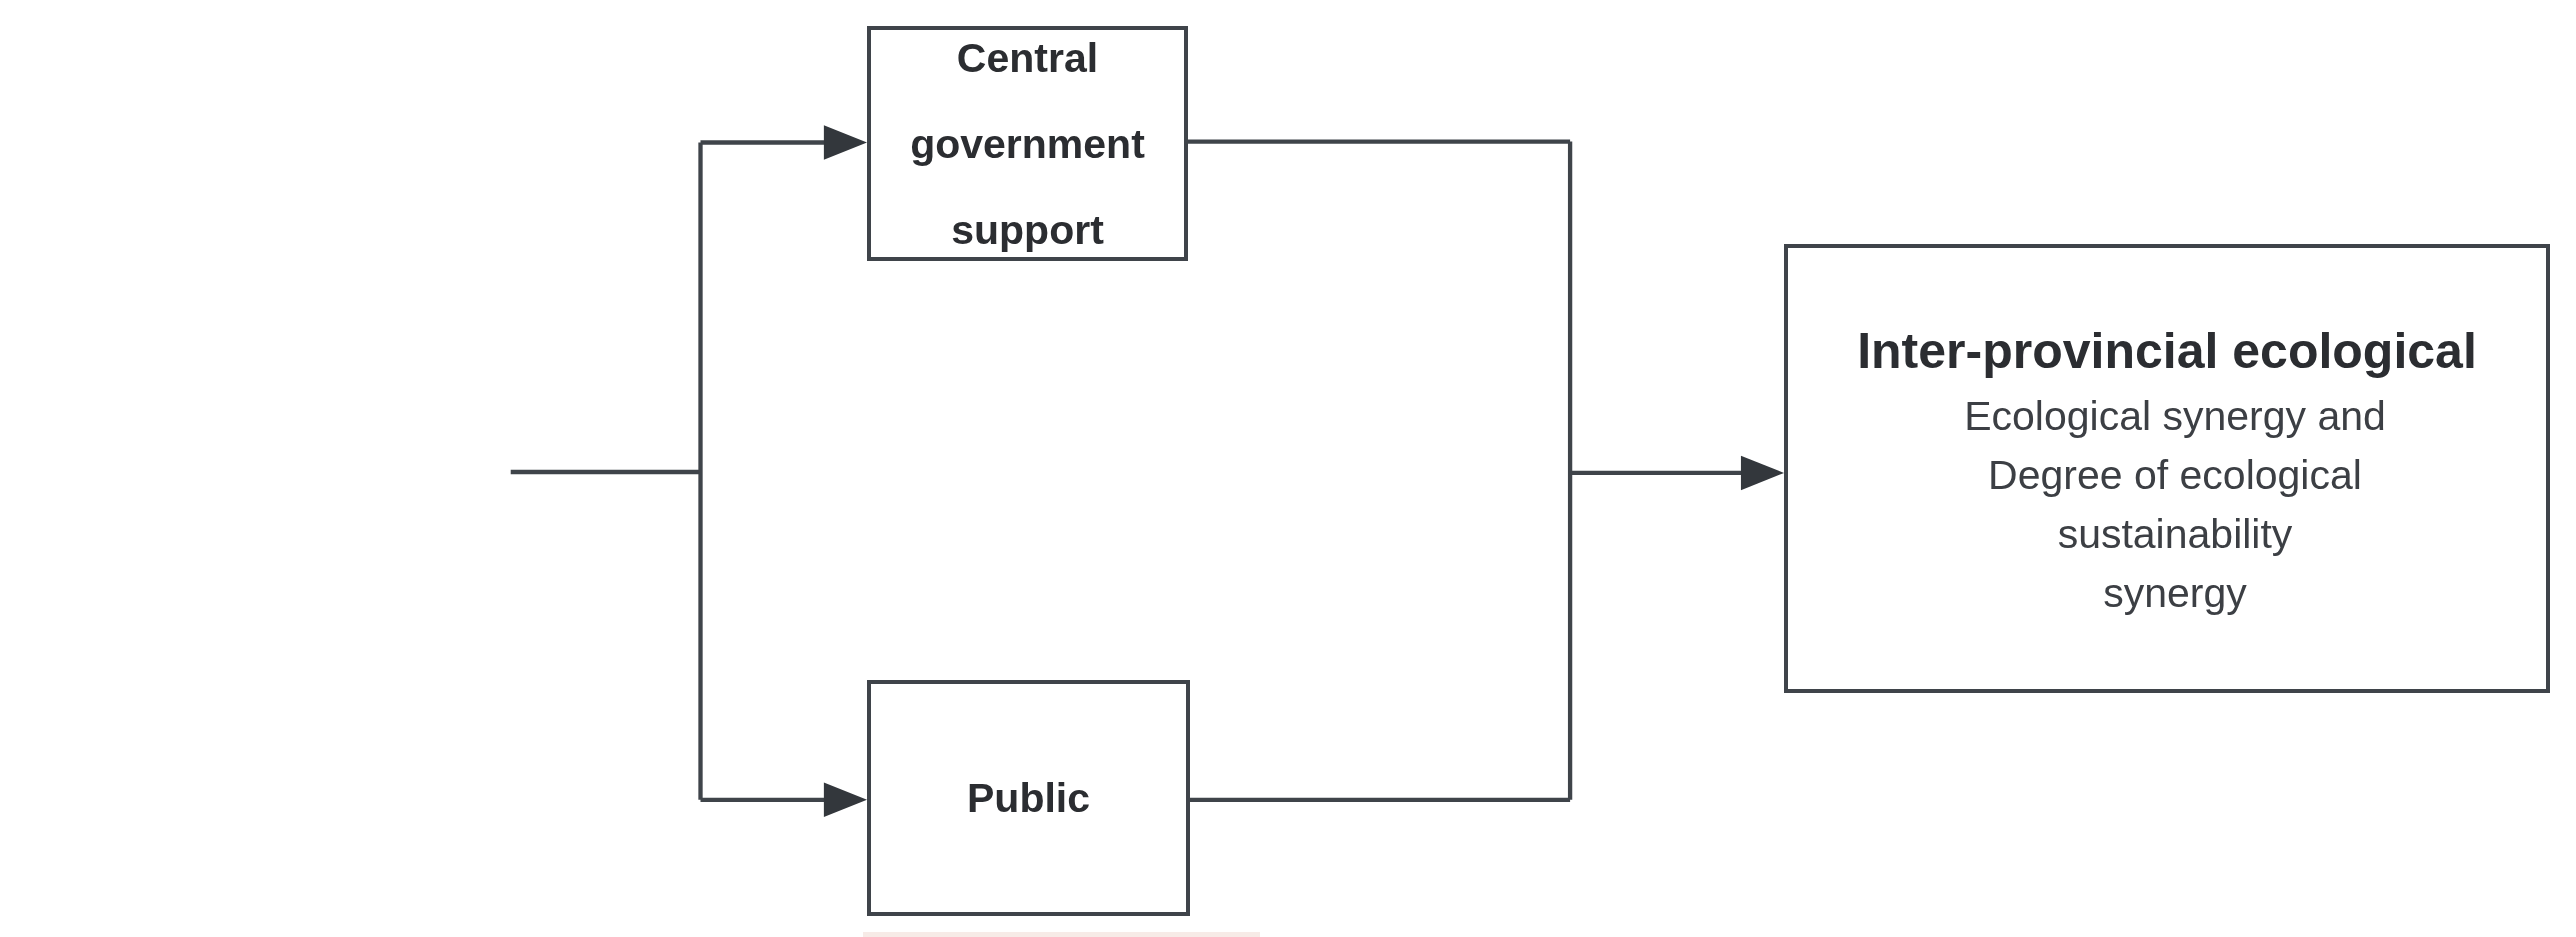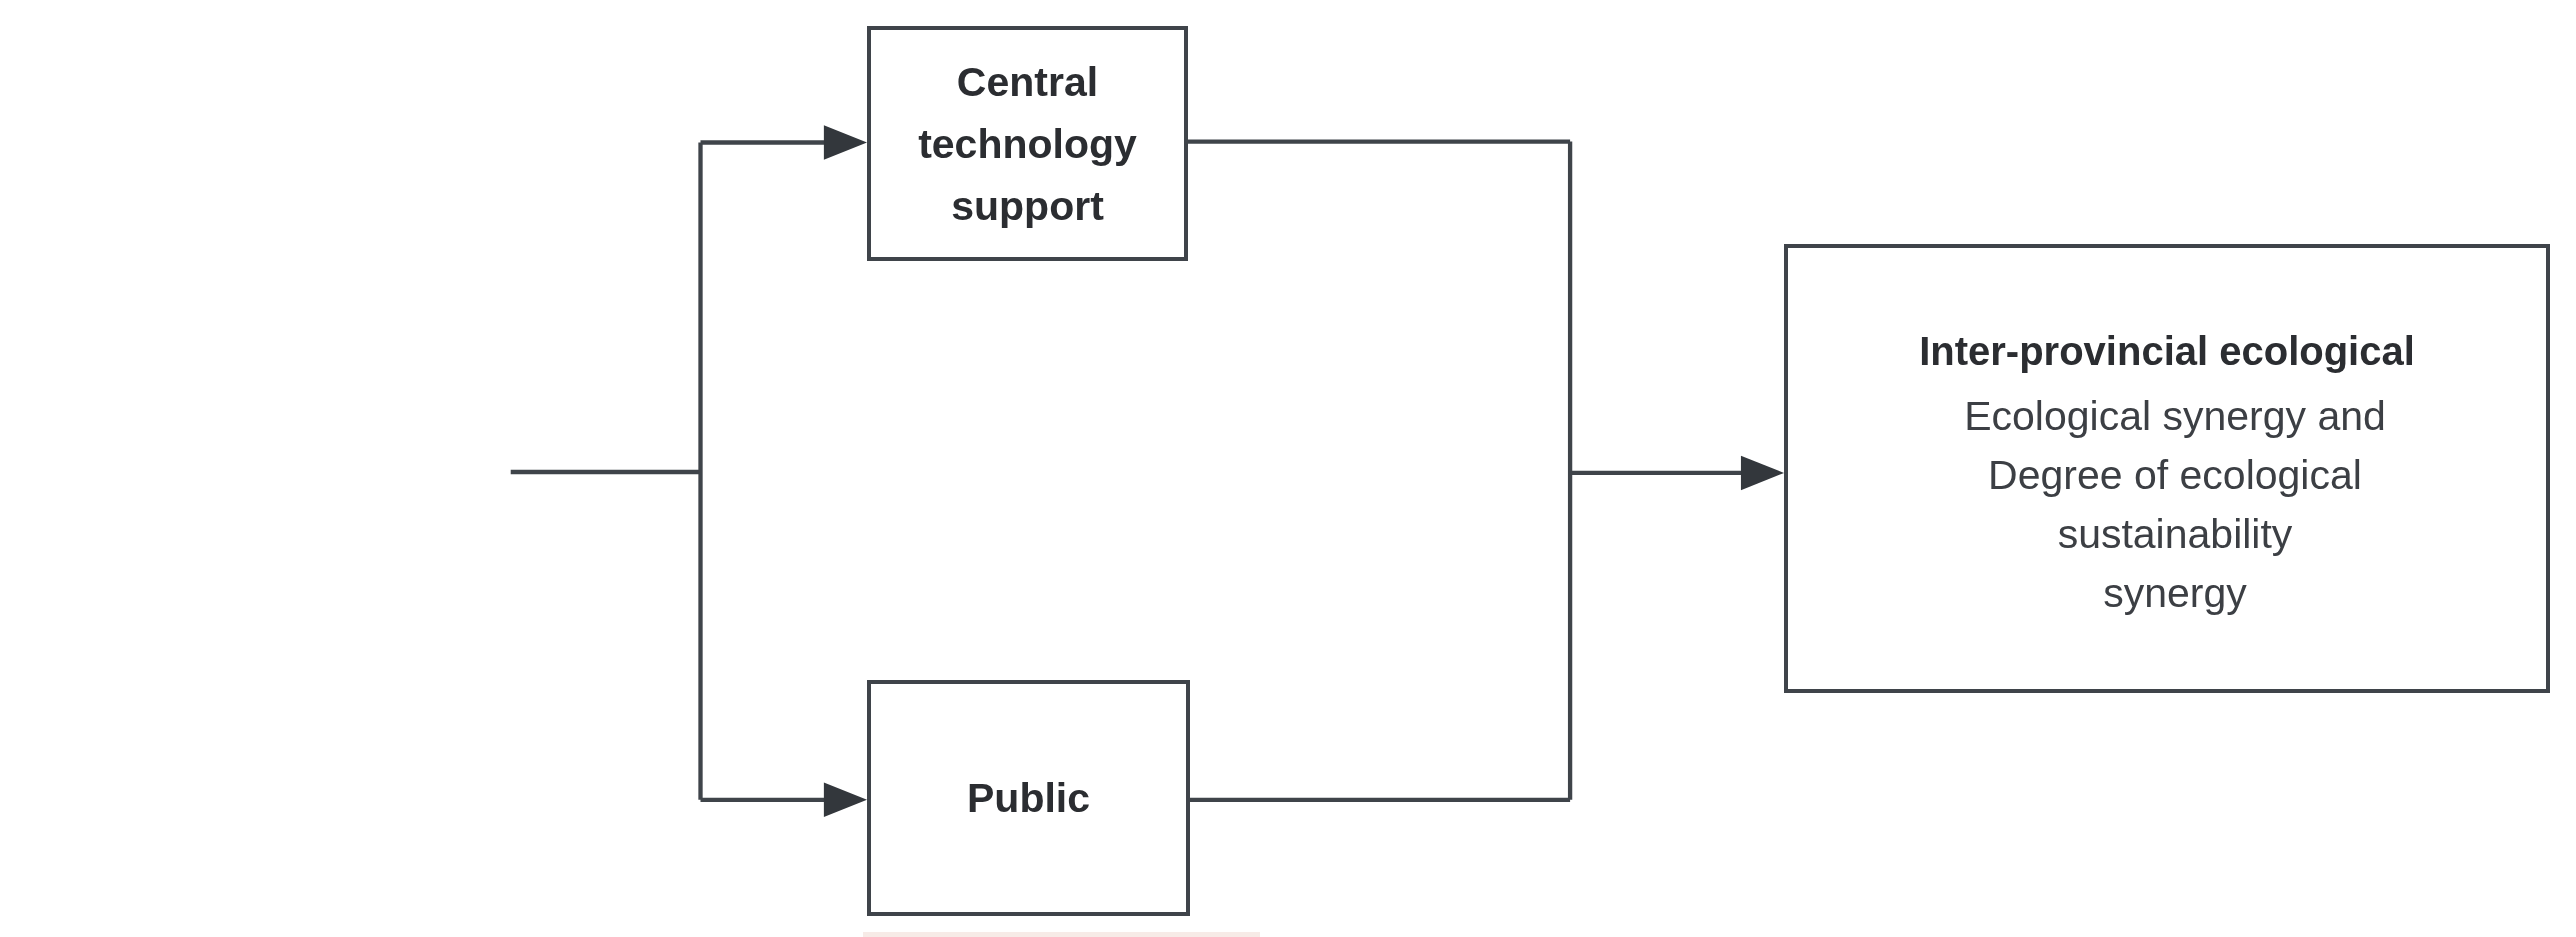--- a/index.html
+++ b/index.html
@@ -43,26 +43,26 @@
     text-align: center;
   }
   .node .line {
     font-weight: 700;
     font-size: 41px;
     line-height: 62px;
     color: #2b2d31;
     white-space: nowrap;
   }
   .box-digital  { left: 15.5px;   top: 354px; width: 495px; height: 236px; }
-  .box-central  { left: 867px; top: 26px;  width: 321px; height: 235px; }
+  .box-central  { left: 867px; top: 26px;  width: 321px; height: 235px; gap: 24px; }
   .box-public   { left: 867px; top: 680px; width: 323px; height: 236px; }
   .box-outcome  { left: 1784px; top: 244px; width: 766px; height: 449px; }
   .box-outcome .title-line {
     font-weight: 700;
-    font-size: 40px;
+    font-size: 50px;
     line-height: 72px;
     color: #2b2d31;
     white-space: nowrap;
   }
   .box-outcome .detail-line {
     font-weight: 400;
     font-size: 41px;
     line-height: 59px;
     color: #3c3f44;
     white-space: nowrap;
@@ -100,21 +100,21 @@
 
     <path d="M1377 927 H1820"></path>
 
     <path d="M1820 548 H2021"></path>
     <polygon points="2068,548 2018,528 2018,568"></polygon>
   </svg>
 
 
   <div class="node box-central">
     <div class="line">Central</div>
-    <div class="line">technology</div>
+    <div class="line">government</div>
     <div class="line">support</div>
   </div>
 
   <div class="node box-public">
     <div class="line">Public</div>
   </div>
 
   <div class="node box-outcome">
     <div class="title-line">Inter-provincial ecological</div>
     <div class="detail-line">Ecological synergy and</div>

